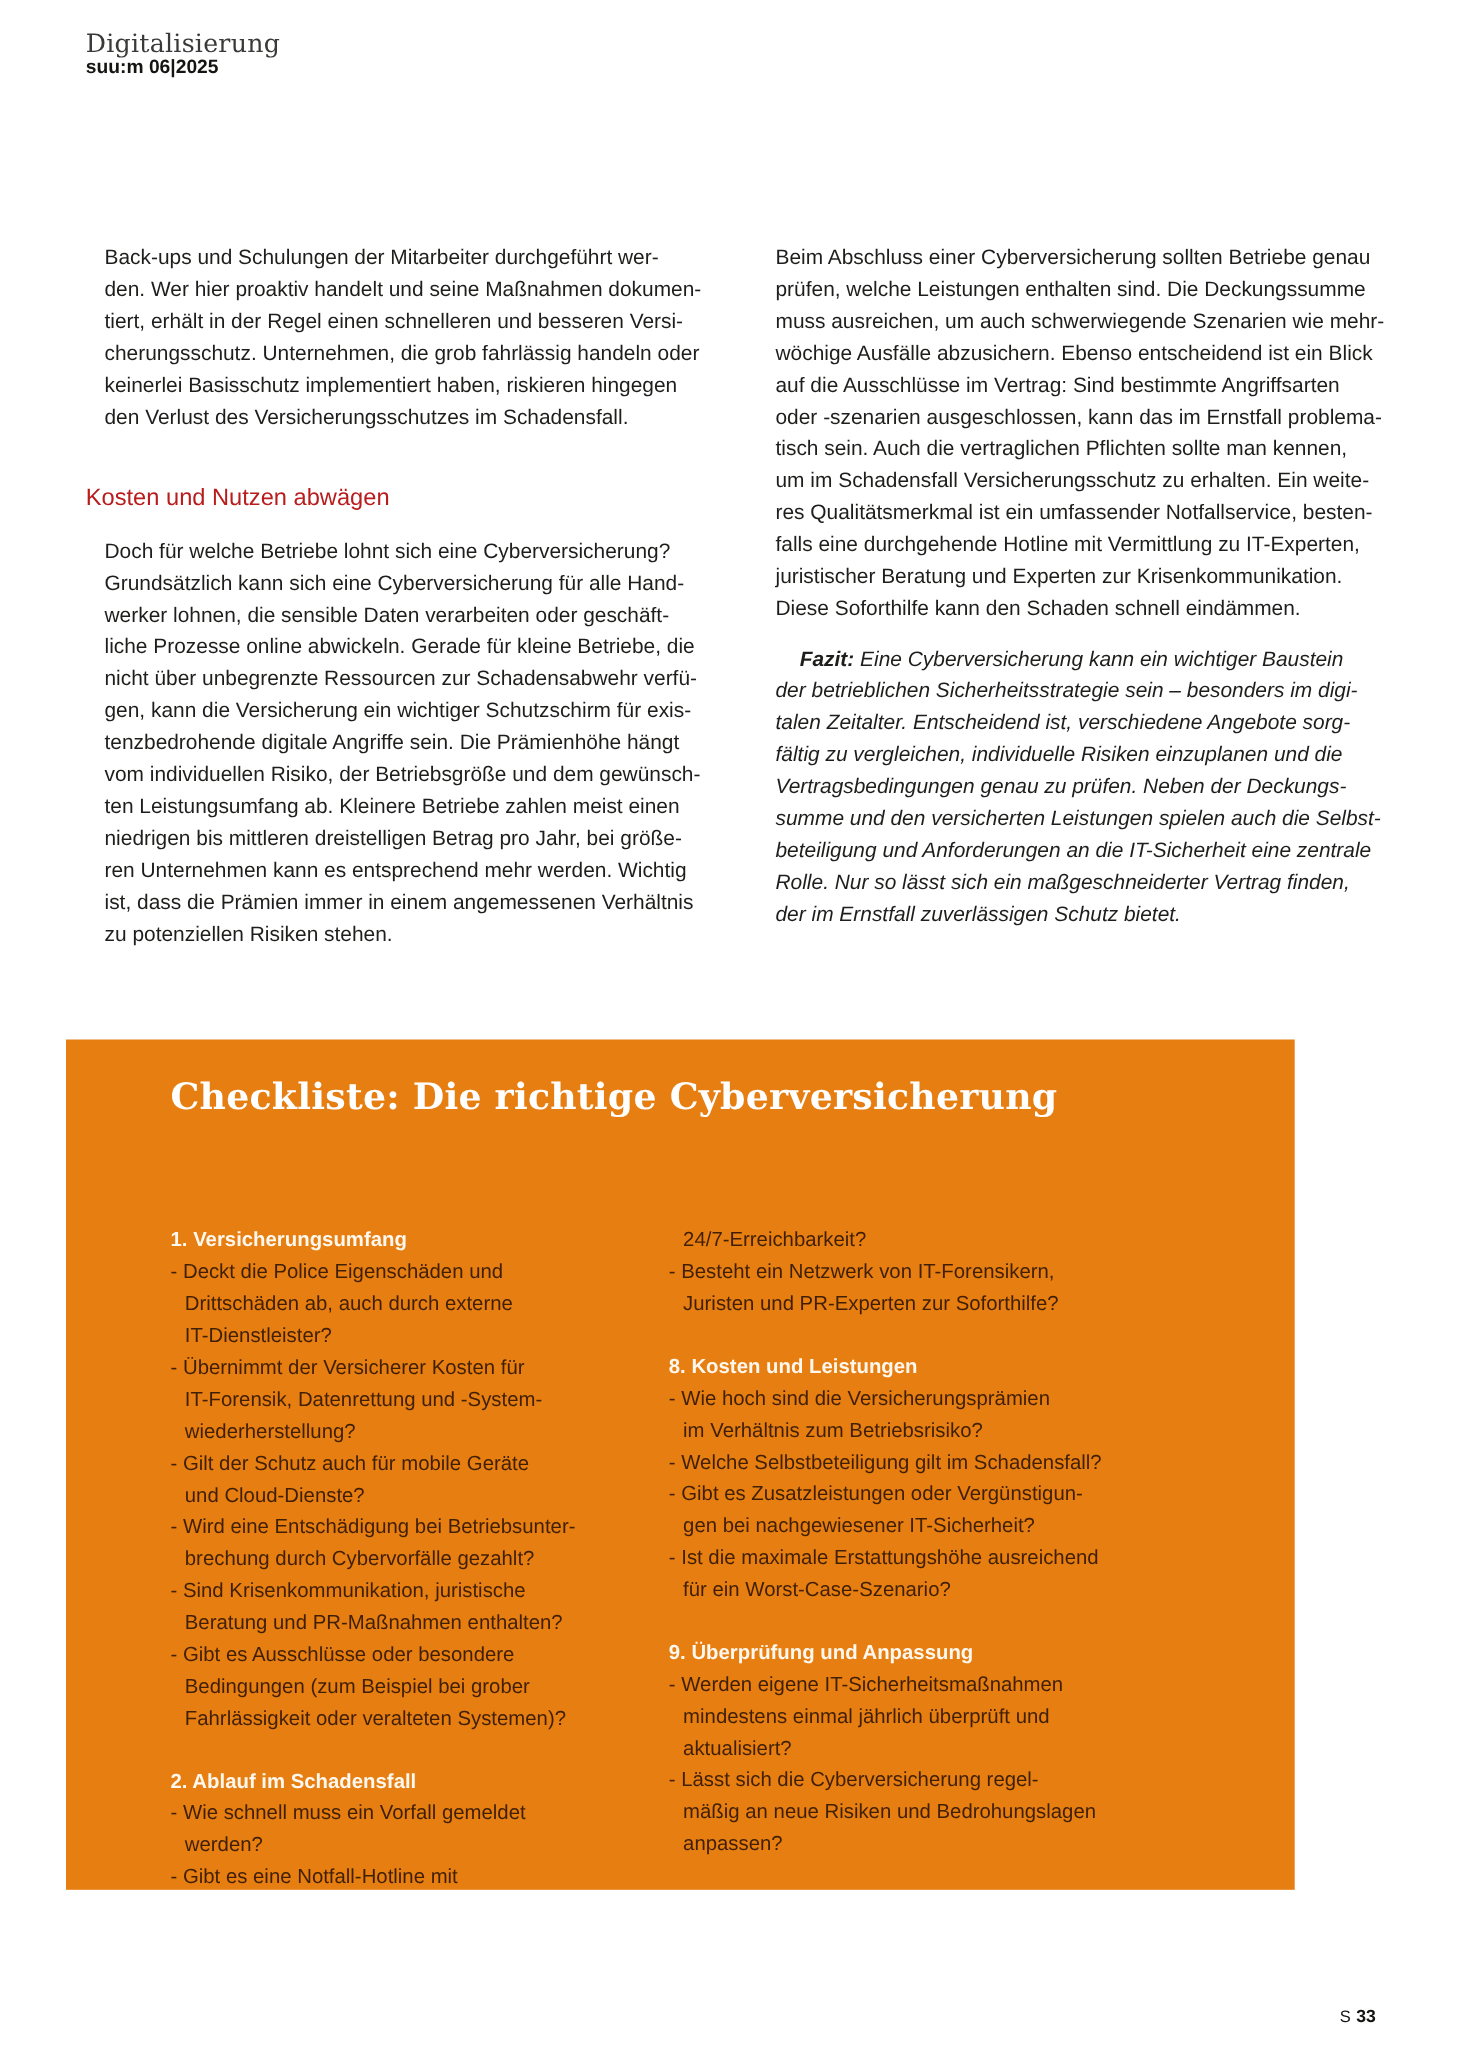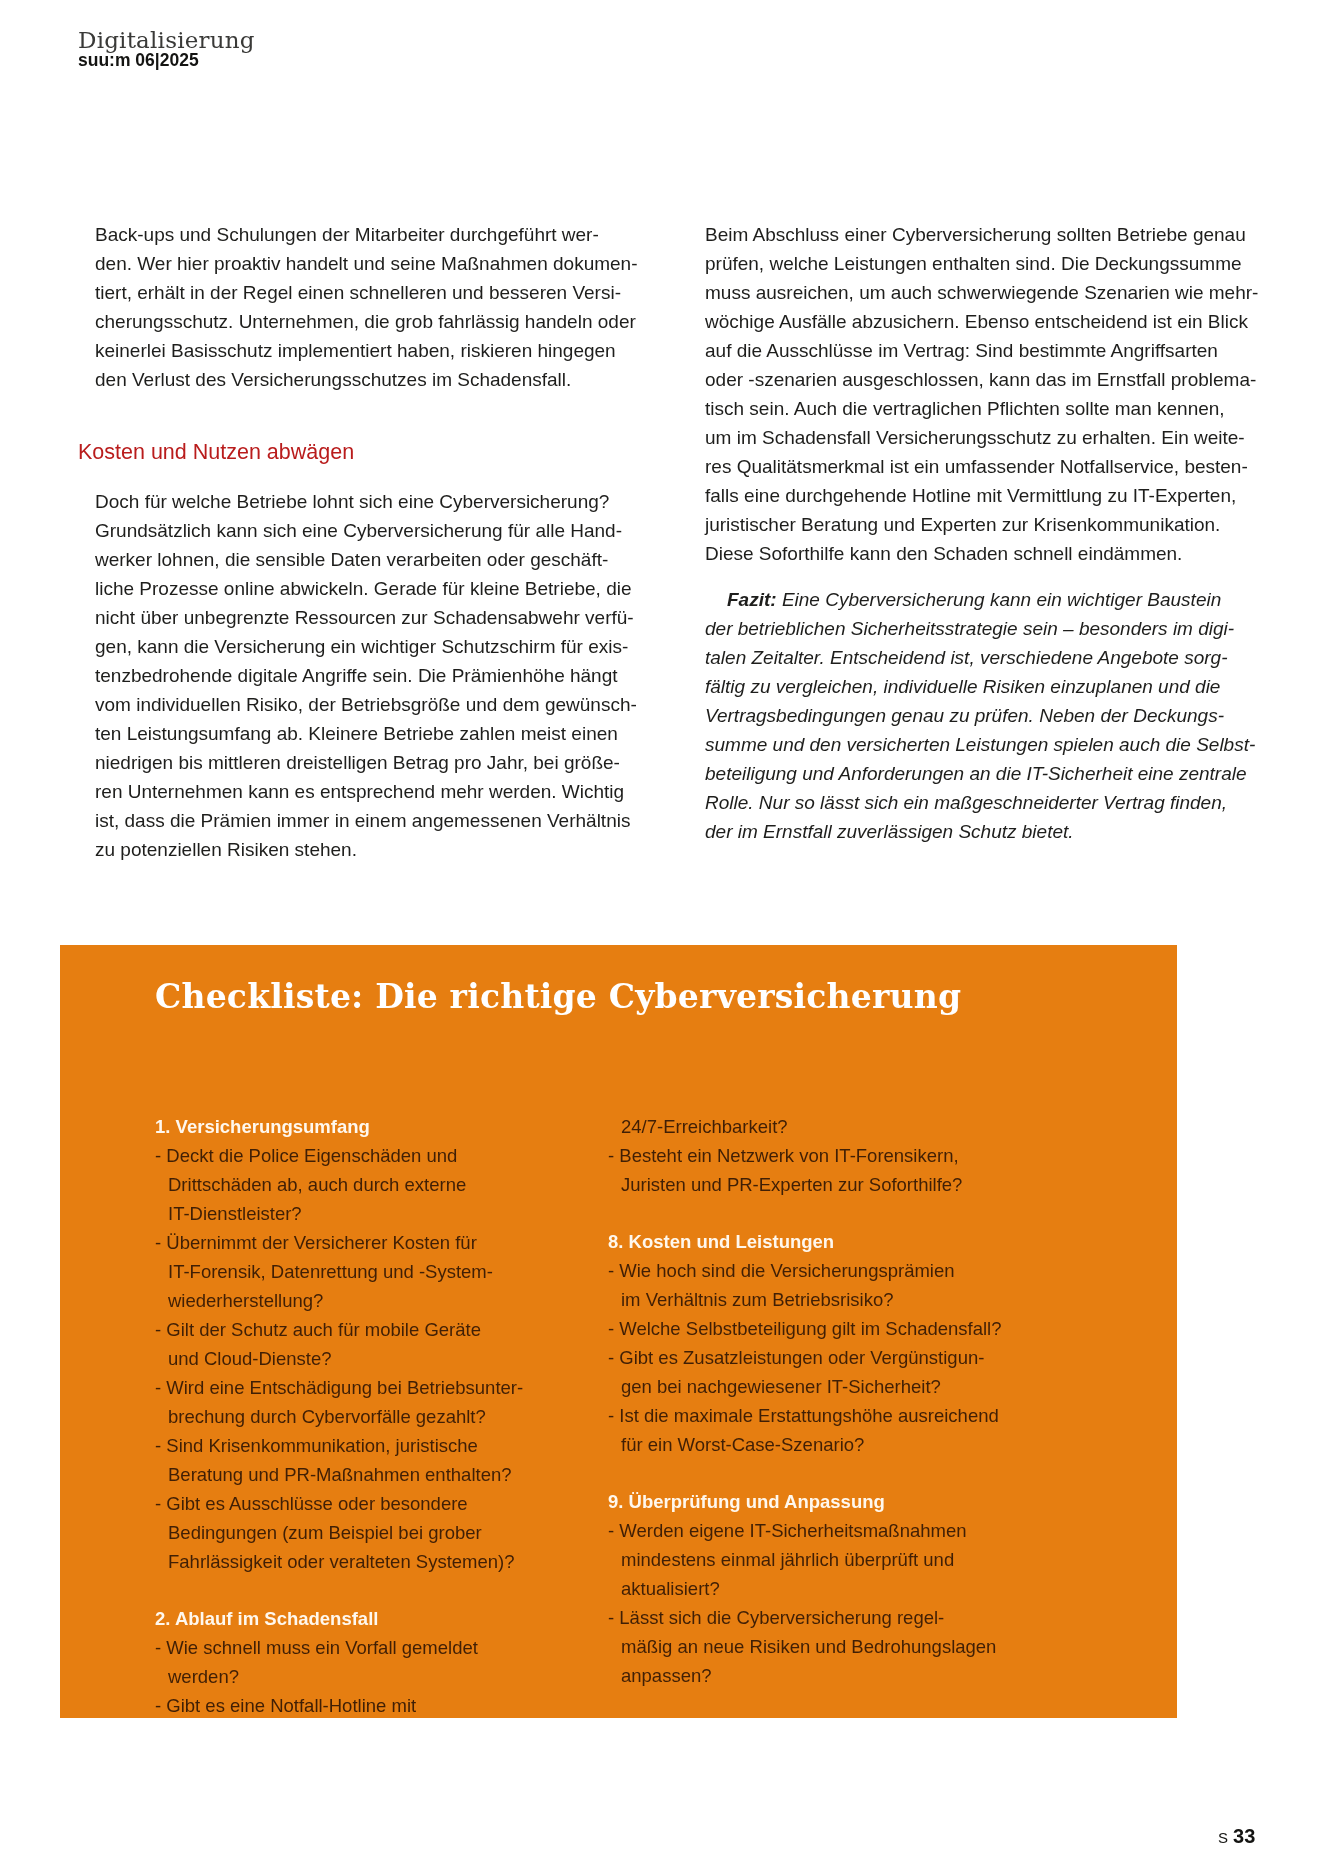--- a/index.html
+++ b/index.html
@@ -61,21 +61,21 @@
   .pull-quote {
     position: absolute; left: 1013px; top: 1170px; width: 305px;
     font-family: "DejaVu Serif", serif; font-weight: bold;
     font-size: 25px; line-height: 34.5px; color: #E8730B;
     white-space: pre-line;
   }
 
   
   .footer { position: absolute; left: 1218px; top: 1825px; color: #141412; }
   .footer-label { font-size: 15px; }
-  .footer-number { font-size: 20px; font-weight: bold; margin-left: 5px; }
+  .footer-number { font-size: 16px; font-weight: bold; margin-left: 5px; }
 </style>
 </head>
 <body>
 
 <div class="page">
 
   <div class="header">
     <div class="header-category">Digitalisierung</div>
     <div class="header-issue">suu:m 06|2025</div>
   </div>

